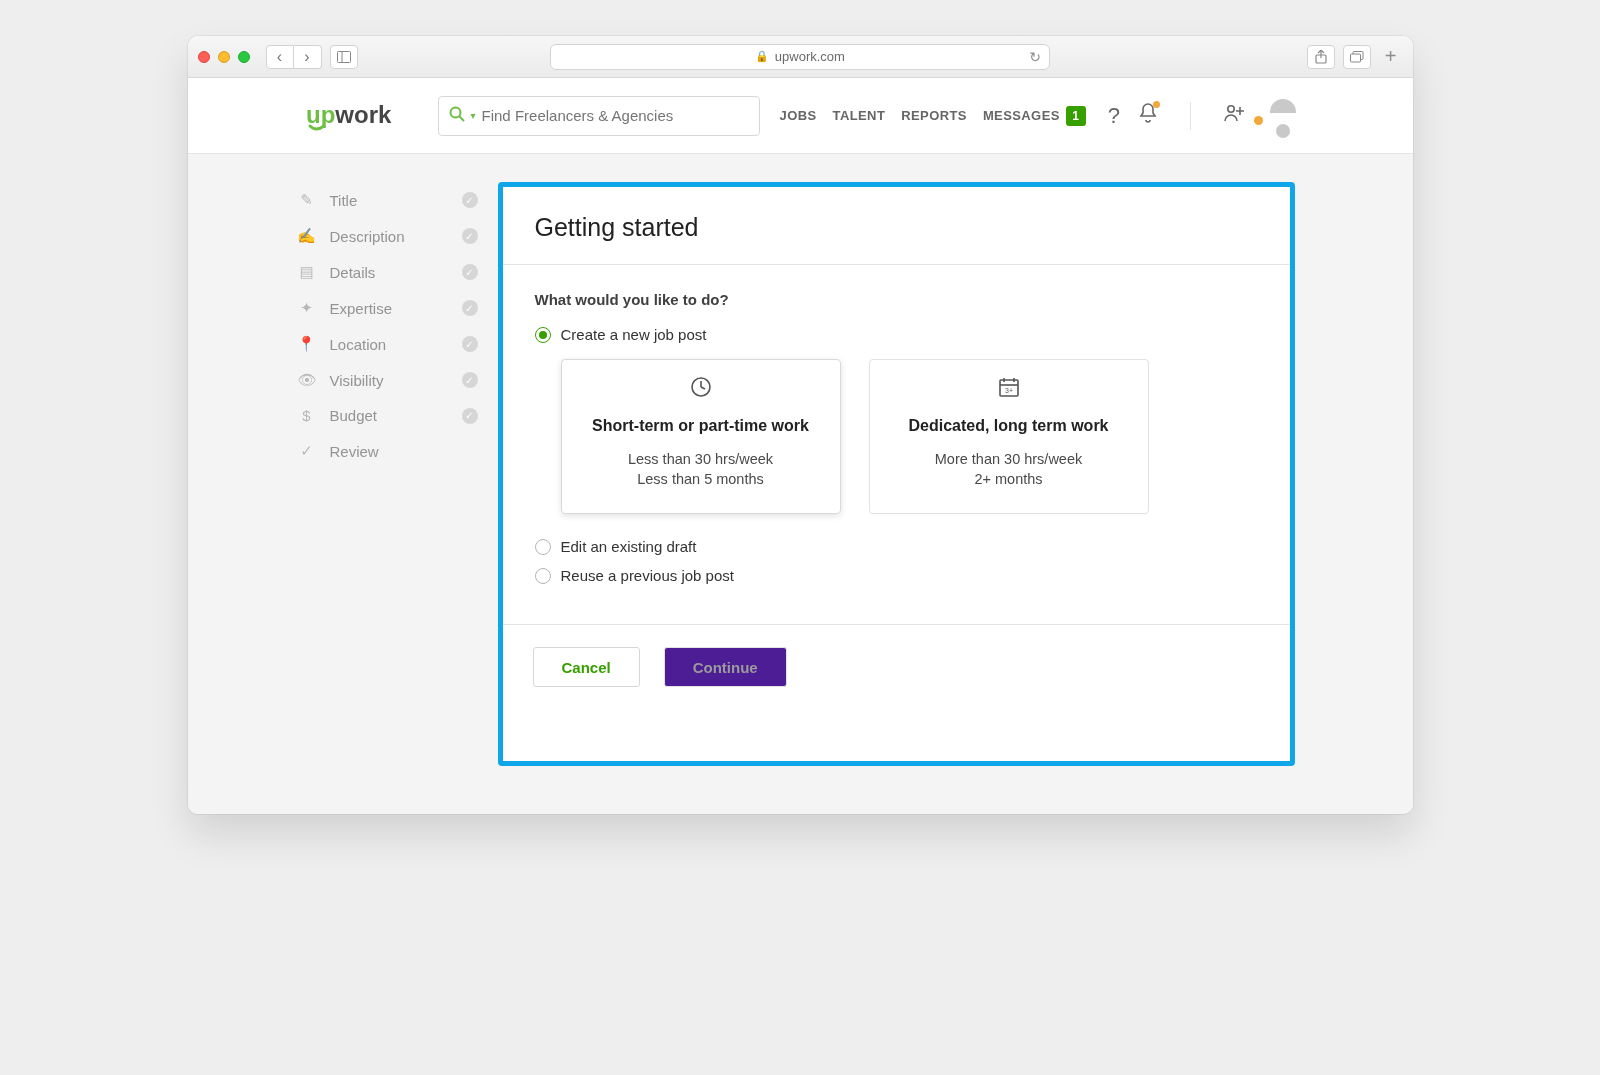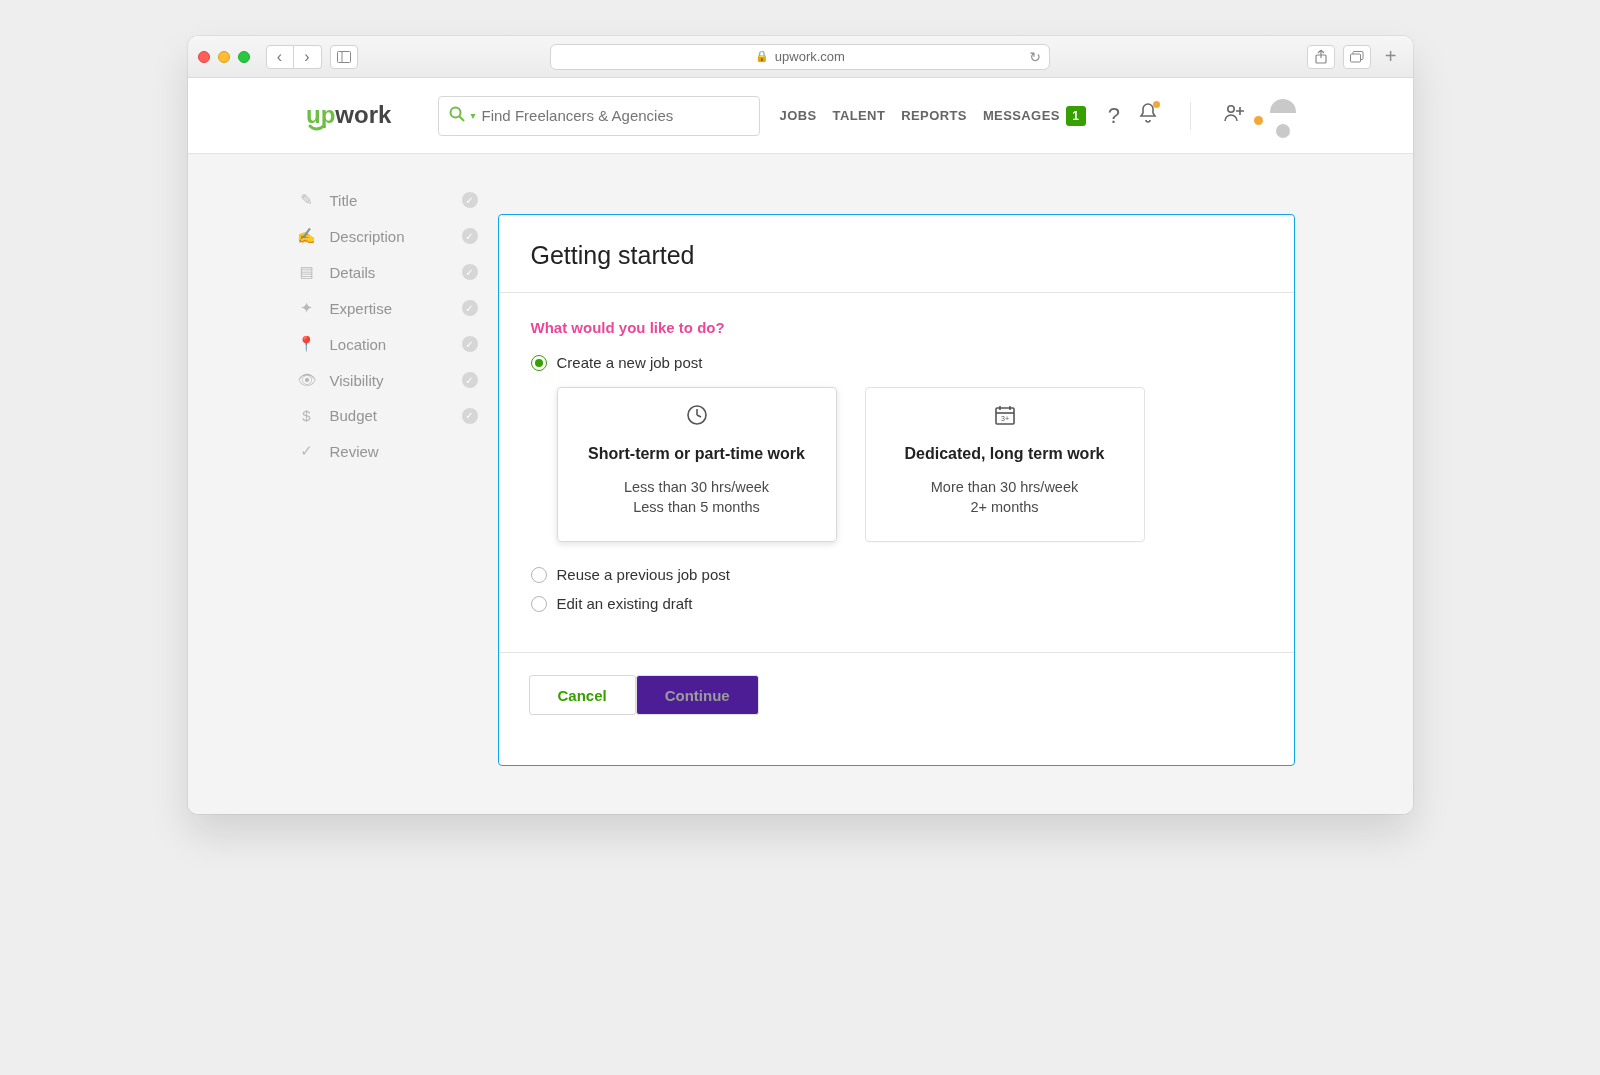--- a/index.html
+++ b/index.html
@@ -130,31 +130,30 @@
   .step .step-check { margin-left:auto; margin-right:20px;
     width:16px; height:16px; border-radius:50%; background:#d6d6d6;
     display:flex; align-items:center; justify-content:center;
     color:#fff; font-size:10px;
   }
 
   .card {
     flex:1;
     margin-right: 118px;
     background:#fff;
-    border:1px solid #0ea5e9;
+    border:5px solid #0ea5e9;
     border-radius:4px;
-    margin-top:32px;
   }
   .card-header {
     padding: 26px 32px 22px;
     border-bottom:1px solid #e4e4e4;
   }
   .card-header h1 { font-size:25px; font-weight:500; color:#222; }
   .card-body { padding: 26px 32px 28px; }
-  .question { font-size:15px; font-weight:700; color:#ec4899; margin-bottom:18px; }
+  .question { font-size:15px; font-weight:700; color:#404040; margin-bottom:18px; }
 
   .radio-row { display:flex; align-items:center; gap:10px; margin:12px 0; font-size:15px; color:#333; }
   .radio {
     width:16px; height:16px; border:1px solid #b5b5b5; border-radius:50%;
     display:inline-flex; align-items:center; justify-content:center;
   }
   .radio.selected { border-color:#37a000; }
   .radio.selected::after {
     content:""; width:8px; height:8px; background:#37a000; border-radius:50%;
   }
@@ -166,21 +165,21 @@
     box-shadow: 0 1px 0 rgba(0,0,0,.02);
   }
   .opt.selected { box-shadow: 0 2px 6px rgba(0,0,0,.12); border-color:#d9d9d9; }
   .opt .opt-icon { font-size:20px; color:#5e5e5e; margin-bottom:14px; }
   .opt .opt-title { font-size:16px; font-weight:600; color:#222; margin-bottom:16px; }
   .opt .opt-line { font-size:14.5px; color:#4a4a4a; margin-top:4px; }
 
   .card-footer {
     border-top:1px solid #e4e4e4;
     padding:22px 30px;
-    display:flex; 
+    display:flex; gap:24px;
   }
   .btn {
     height:40px; padding:0 28px; font-size:15px; font-weight:600;
     border:1px solid #d7d7d7; border-radius:3px; background:#fff;
     display:flex; align-items:center; justify-content:center;
   }
   .btn.cancel { color:#37a000; }
   .btn.continue { background:#4c1d95; color:#9b9b9b; border-color:#e2e2e2; }
 </style>
 </head>
@@ -364,25 +363,25 @@
                 </svg>
             </div>
             <div class="opt-title">Dedicated, long term work</div>
             <div class="opt-line">More than 30 hrs/week</div>
             <div class="opt-line">2+ months</div>
           </div>
         </div>
 
         <div class="radio-row">
           <span class="radio"></span>
-          <span>Reuse a previous job post</span>
+          <span>Edit an existing draft</span>
         </div>
         <div class="radio-row">
           <span class="radio"></span>
-          <span>Edit an existing draft</span>
+          <span>Reuse a previous job post</span>
         </div>
       </div>
 
       <div class="card-footer">
         <div class="btn cancel">Cancel</div>
         <div class="btn continue">Continue</div>
       </div>
     </div>
 
   </div>

